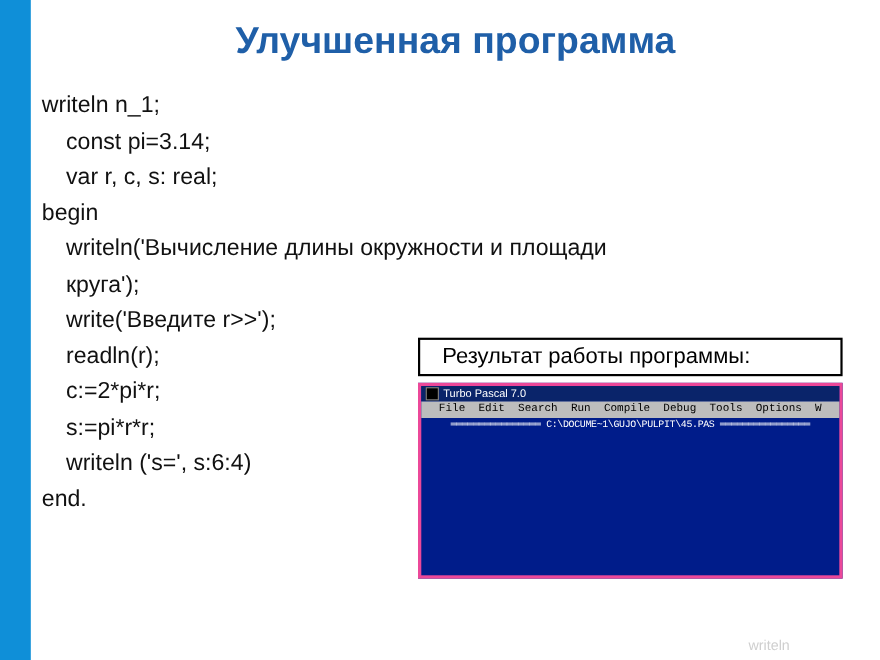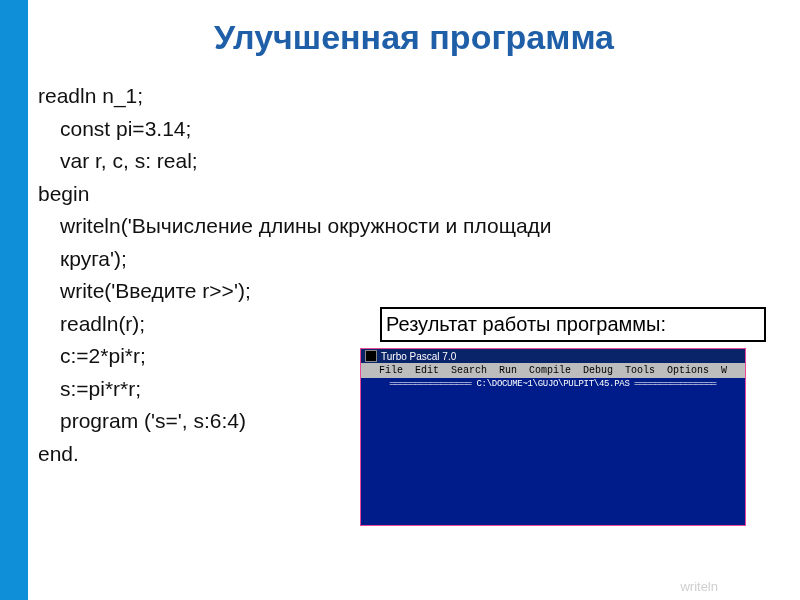--- a/index.html
+++ b/index.html
@@ -46,33 +46,33 @@
   }
   .code-block .indent {
     padding-left: 22px;
   }
   .result-label {
     position: absolute;
     top: 307px;
     left: 380px;
     width: 386px;
     border: 2px solid #000;
-    padding: 4px 4px;
+    padding: 4px 20px;
     font-size: 20px;
     background: #fff;
     box-sizing: border-box;
   }
   .terminal {
     position: absolute;
     top: 348px;
-    left: 360px;
+    left: 380px;
     width: 386px;
     height: 178px;
     background: #001c8a;
-    border: 1px solid #ec4899;
+    border: 3px solid #ec4899;
     color: #fff;
     font-family: "Courier New", monospace;
     font-size: 11px;
     box-sizing: border-box;
   }
   .terminal .titlebar {
     background: #0a246a;
     color: #fff;
     font-family: Arial, sans-serif;
     font-size: 10px;
@@ -126,30 +126,30 @@
 </style>
 </head>
 <body>
 
 <div class="slide">
   <div class="sidebar"></div>
 
   <div class="title">Улучшенная программа</div>
 
   <div class="code-block">
-    <div>readln n_1;</div>
+    <div>writeln n_1;</div>
     <div class="indent">const pi=3.14;</div>
     <div class="indent">var r, c, s: real;</div>
     <div>begin</div>
     <div class="indent">writeln('Вычисление длины окружности и площади круга');</div>
     <div class="indent">write('Введите r&gt;&gt;');</div>
     <div class="indent">readln(r);</div>
     <div class="indent">c:=2*pi*r;</div>
     <div class="indent">s:=pi*r*r;</div>
-    <div class="indent">program ('s=', s:6:4)</div>
+    <div class="indent">writeln ('s=', s:6:4)</div>
     <div>end.</div>
   </div>
 
   <div class="result-label">Результат работы программы:</div>
 
   <div class="terminal">
     <div class="titlebar">
       <span class="tb-icon"></span>
       <span>Turbo Pascal 7.0</span>
     </div>

